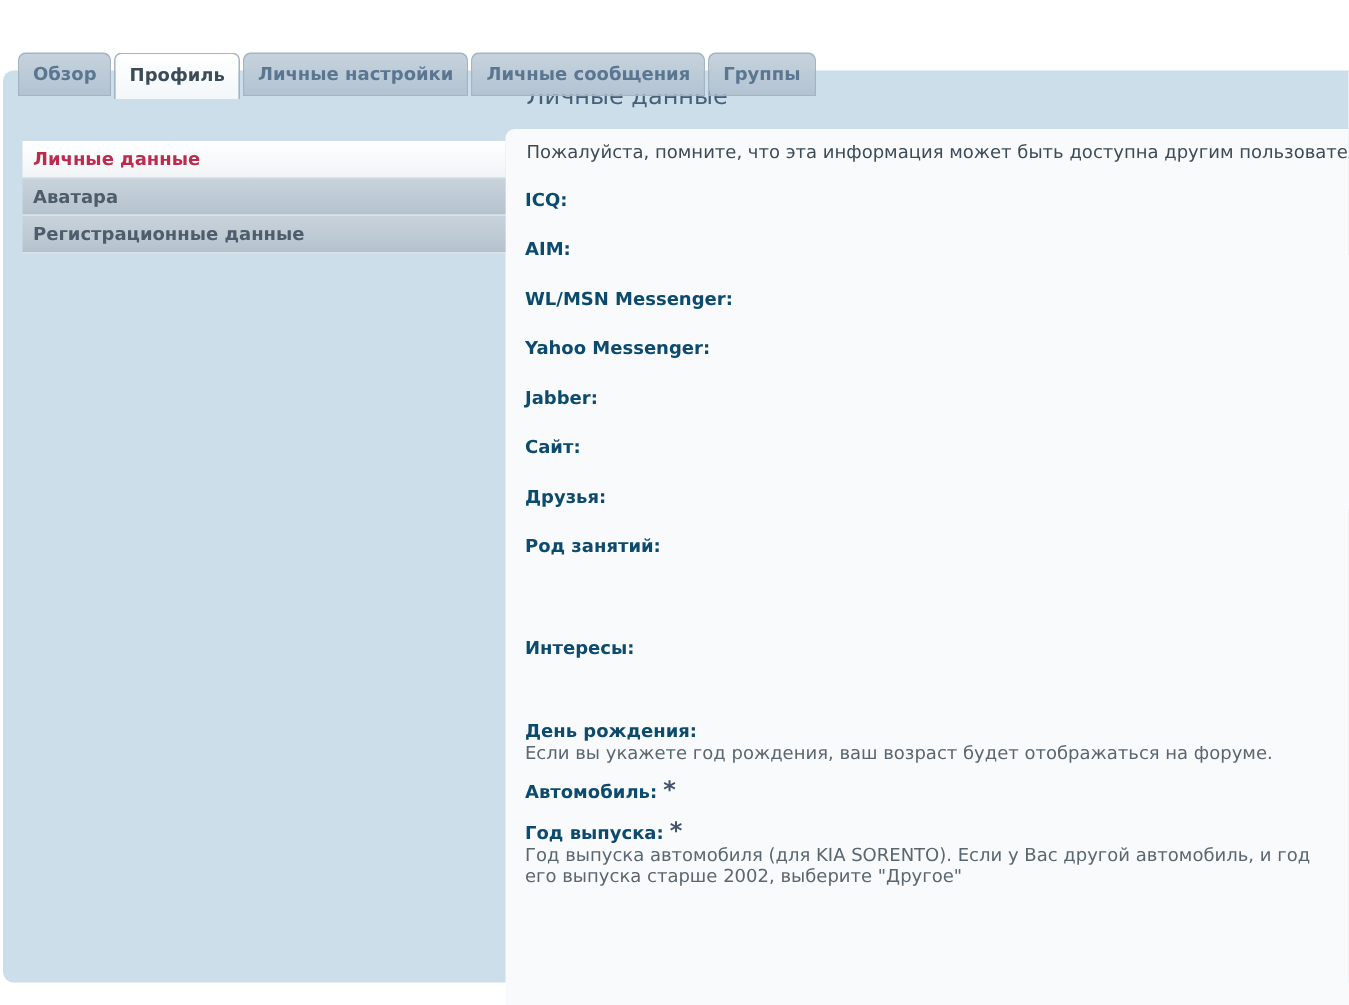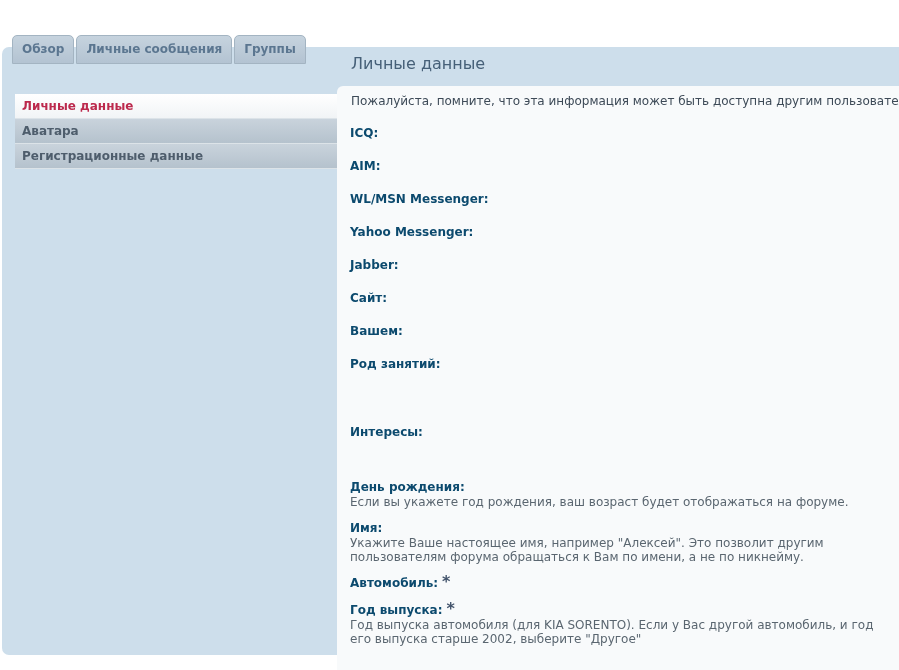--- a/index.html
+++ b/index.html
@@ -108,20 +108,22 @@
     color: #5a6670;
   }
 </style>
 </head>
 <body>
 
 <div class="blue-panel"></div>
 
 <ul class="tabs">
   <li class="tab">Обзор</li>
+  <li class="tab active">Профиль</li>
+  <li class="tab">Личные настройки</li>
   <li class="tab">Личные сообщения</li>
   <li class="tab">Группы</li>
 </ul>
 
 <h2 class="page-title">Личные данные</h2>
 
 <ul class="menu">
   <li class="menu-item active">Личные данные</li>
   <li class="menu-item">Аватара</li>
   <li class="menu-item">Регистрационные данные</li>
@@ -142,43 +144,37 @@
   <div class="row">
     <span class="label">Yahoo Messenger:</span>
   </div>
   <div class="row">
     <span class="label">Jabber:</span>
   </div>
   <div class="row">
     <span class="label">Сайт:</span>
   </div>
   <div class="row">
-    <span class="label">Вашем:</span>
+    <span class="label">Друзья:</span>
   </div>
 
   <div class="row row-occupation">
     <span class="label">Род занятий:</span>
   </div>
   <div class="row row-interests">
     <span class="label">Интересы:</span>
   </div>
 
   <div class="row row-explain">
     <div>
       <span class="label">День рождения:</span>
     </div>
     <div class="explain">Если вы укажете год рождения, ваш возраст будет отображаться на форуме.</div>
   </div>
 
-  <div class="row row-explain">
-    <div>
-      <span class="label">Имя:</span>
-    </div>
-    <div class="explain">Укажите Ваше настоящее имя, например "Алексей". Это позволит другим пользователям форума обращаться к Вам по имени, а не по никнейму.</div>
-  </div>
 
   <div class="row row-explain">
     <div>
       <span class="label">Автомобиль:</span><span class="req">*</span>
     </div>
   </div>
 
   <div class="row row-explain">
     <div>
       <span class="label">Год выпуска:</span><span class="req">*</span>

